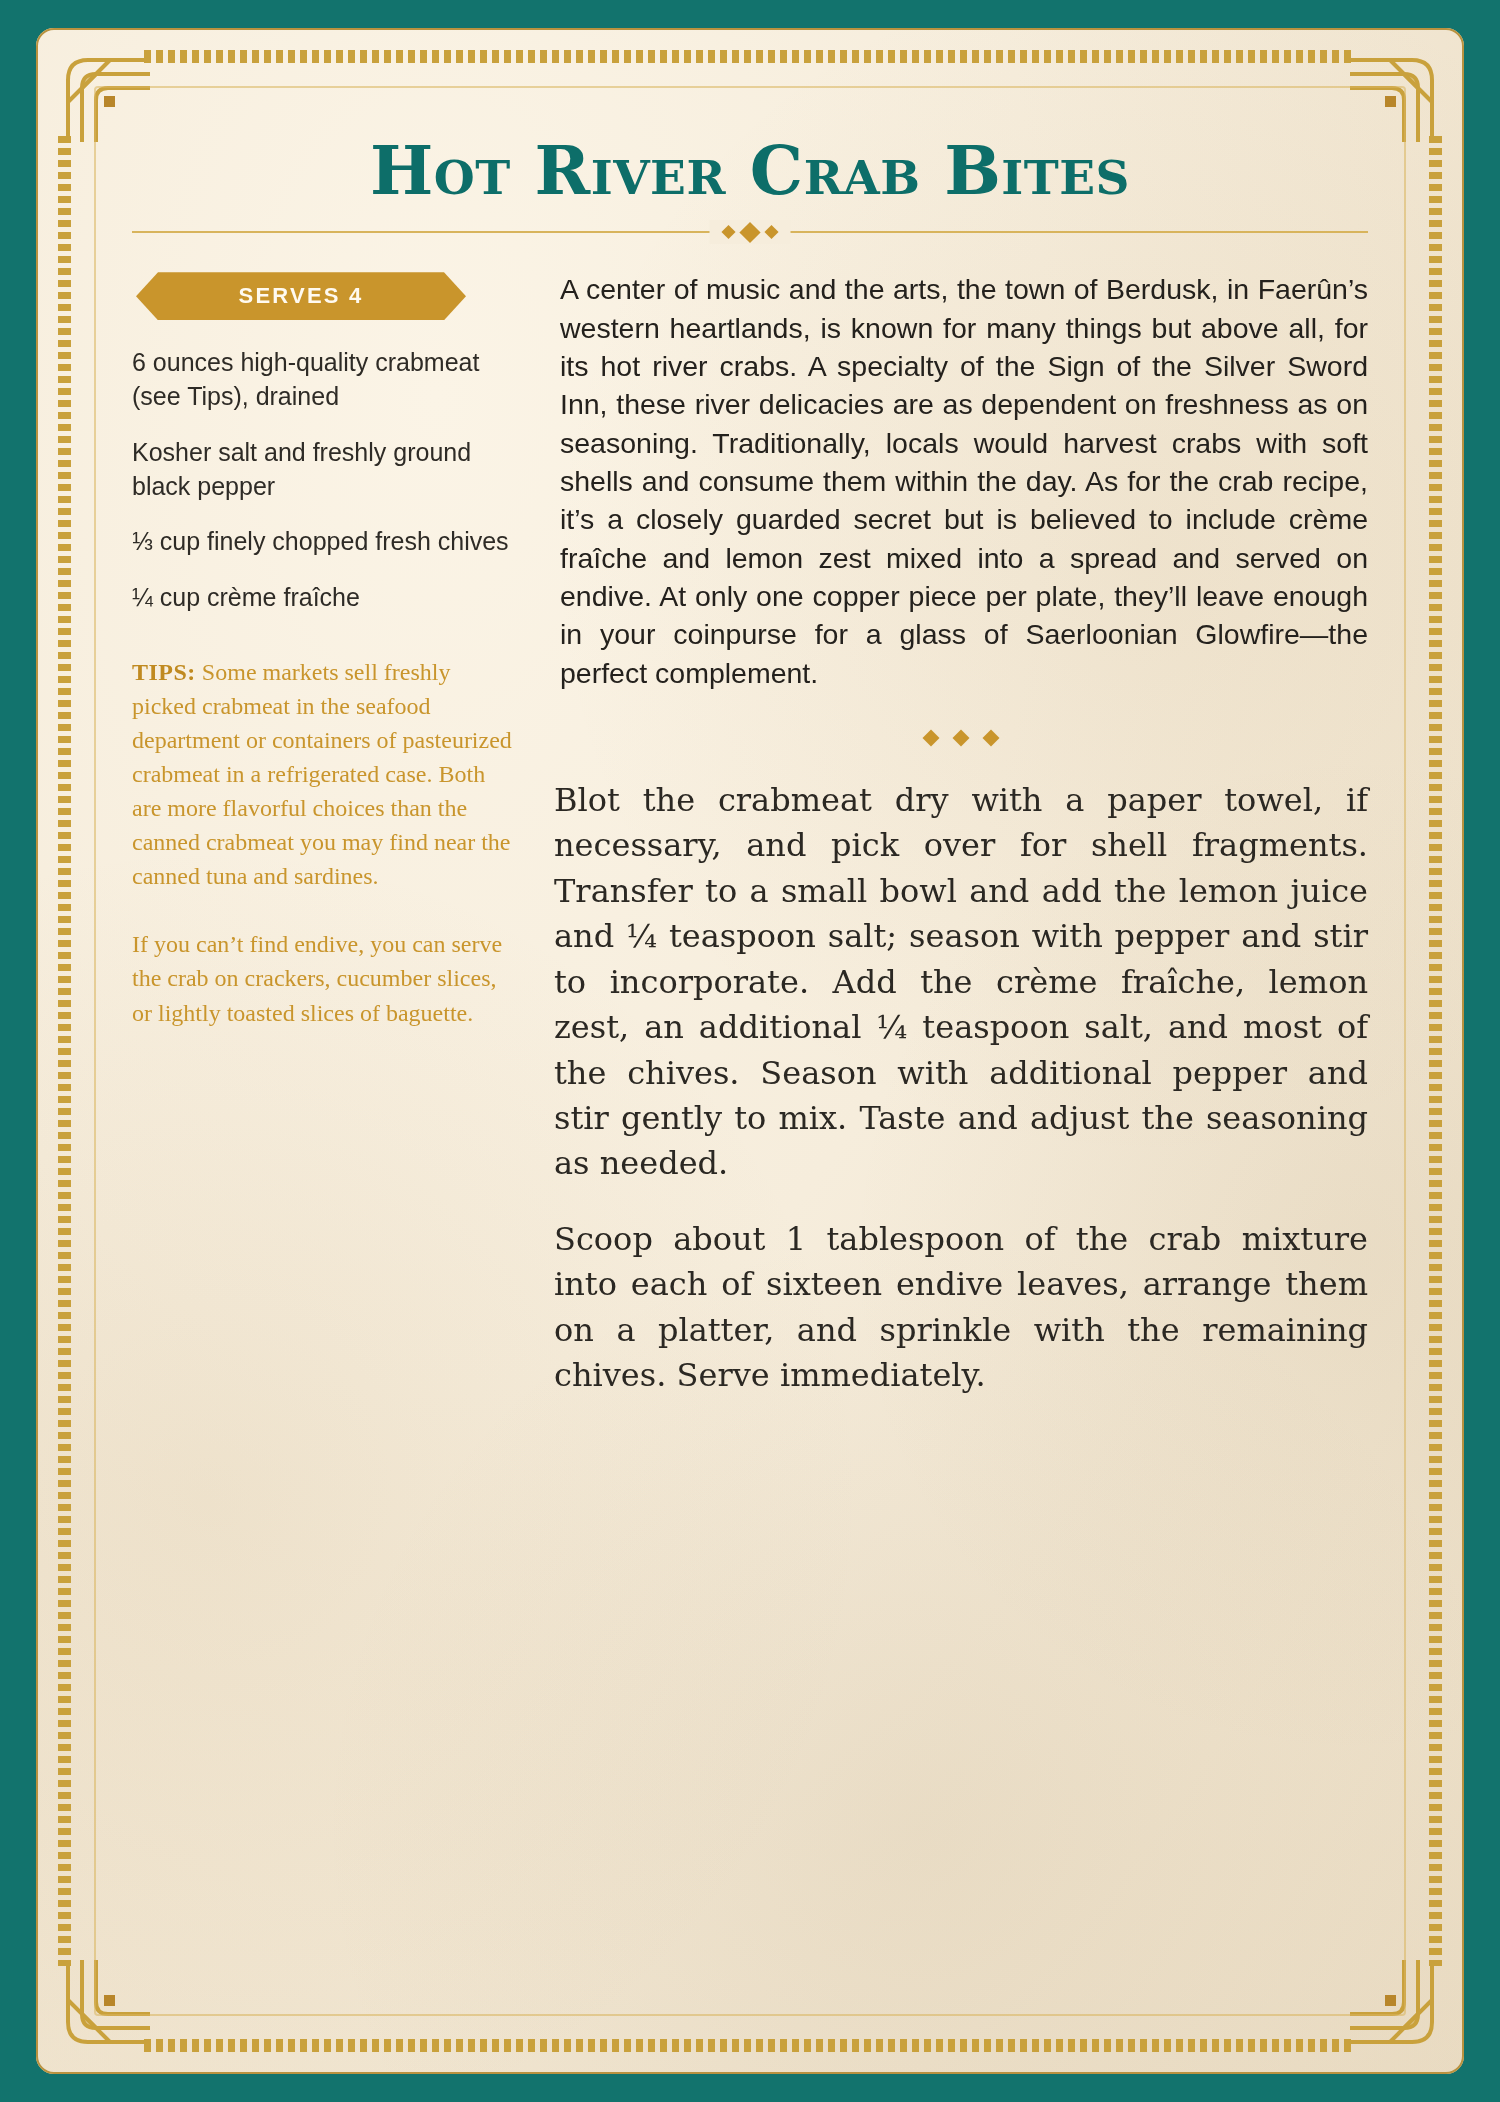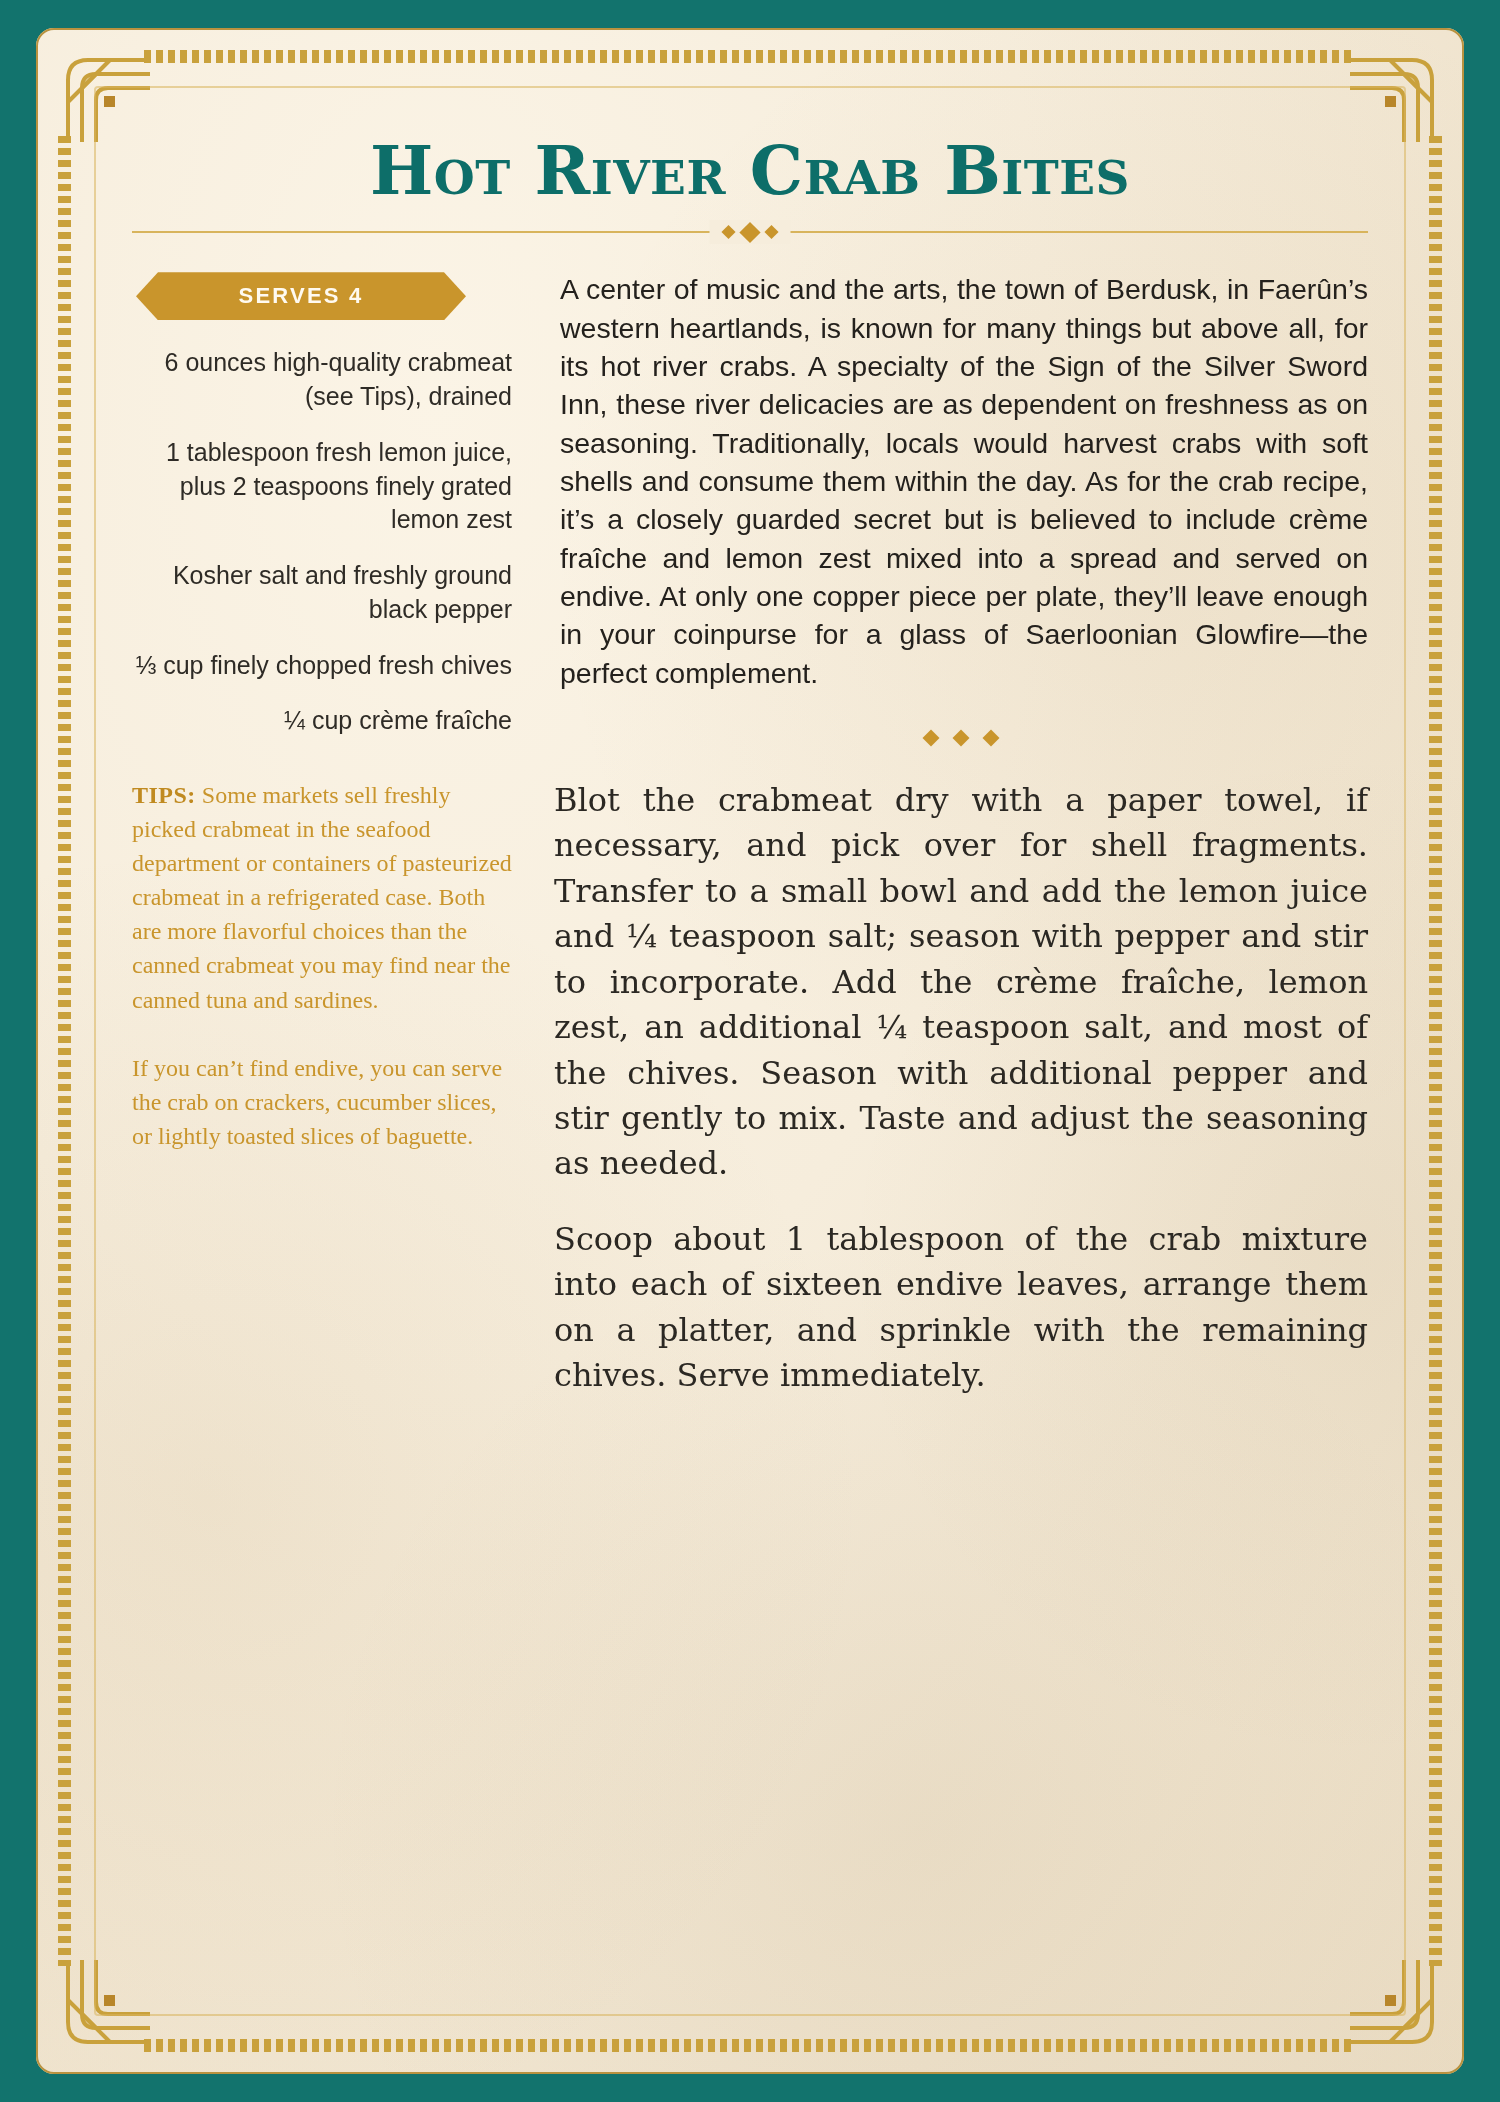--- a/index.html
+++ b/index.html
@@ -166,21 +166,20 @@
     padding: 11px 0 11px 0;
     clip-path: polygon(0 50%, 22px 0, calc(100% - 22px) 0, 100% 50%, calc(100% - 22px) 100%, 22px 100%);
   }
 
   .ingredient {
     color: #2e2b26;
     font-family: "Liberation Sans", sans-serif;
     font-size: 25px;
     line-height: 1.35;
     margin-bottom: 22px;
-    text-align: right;
   }
 
   .tips-block {
     margin-top: 40px;
     color: #c9952c;
     font-family: Liberation Serif, serif;
     font-size: 24px;
     line-height: 1.42;
   }
   .tips-block .tips-label {
@@ -293,21 +292,20 @@
           <span class="dia"></span>
         </div>
       </div>
 
       <div class="columns">
 
         <div class="col-left">
           <div class="serves-badge">SERVES 4</div>
 
           <div class="ingredient">6 ounces high-quality crabmeat (see Tips), drained</div>
-          <div class="ingredient">1 tablespoon fresh lemon juice, plus 2 teaspoons finely grated lemon zest</div>
           <div class="ingredient">Kosher salt and freshly ground black pepper</div>
           <div class="ingredient">⅓ cup finely chopped fresh chives</div>
           <div class="ingredient">¼ cup crème fraîche</div>
 
           <div class="tips-block">
             <p><span class="tips-label">TIPS:</span><span> Some markets sell freshly picked crabmeat in the seafood department or containers of pasteurized crabmeat in a refrigerated case. Both are more flavorful choices than the canned crabmeat you may find near the canned tuna and sardines.</span></p>
             <p>If you can’t find endive, you can serve the crab on crackers, cucumber slices, or lightly toasted slices of baguette.</p>
           </div>
         </div>
 

